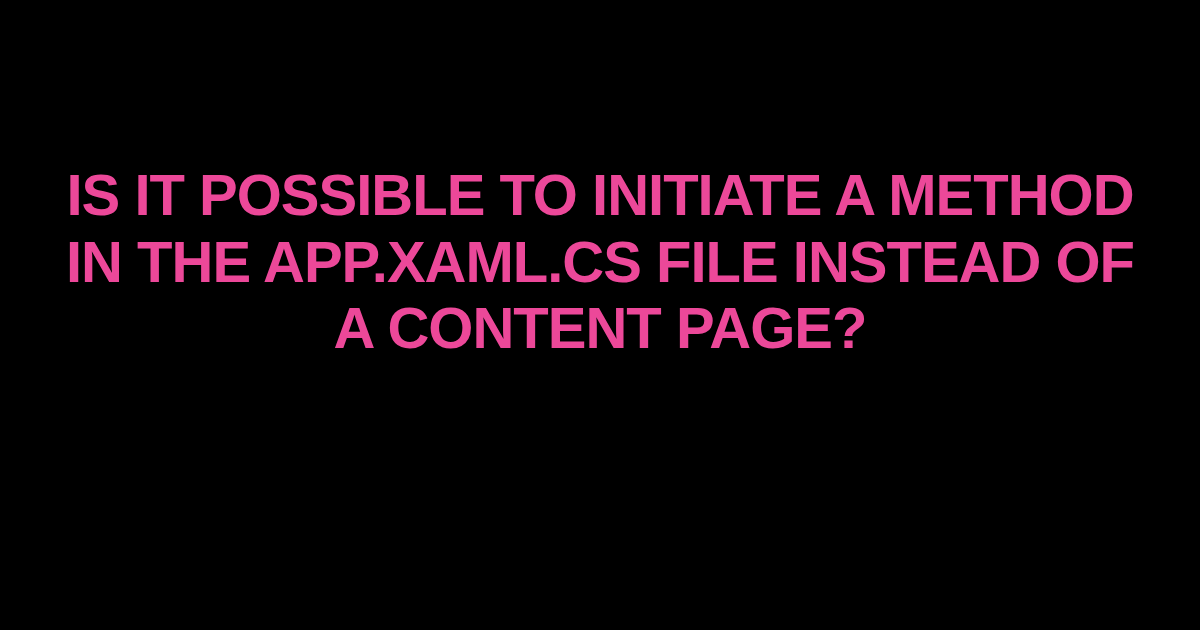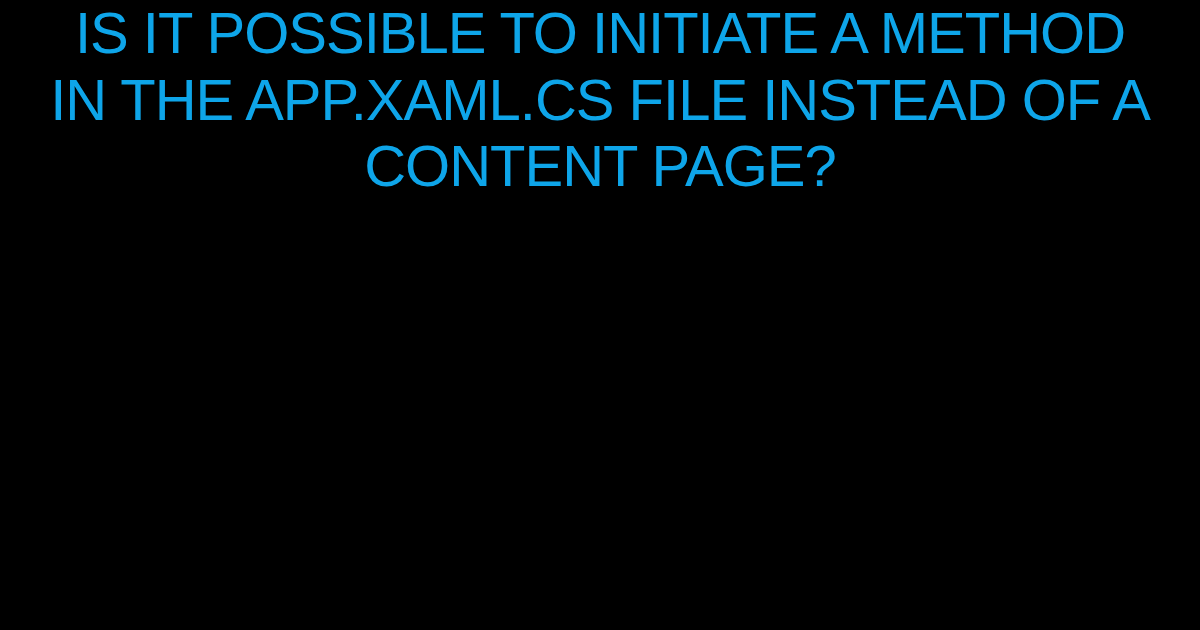--- a/index.html
+++ b/index.html
@@ -10,28 +10,29 @@
     body {
       width: 1200px;
       height: 630px;
       background-color: #000000;
       display: flex;
       align-items: flex-start;
       justify-content: center;
       overflow: hidden;
     }
     .headline {
-      color: #0ea5e9;
+      color: #ec4899;
       font-family: 'Arial Black', 'Helvetica Neue', Impact, sans-serif;
-      font-weight: 400;
+      font-weight: 700;
       font-size: 58px;
       text-transform: uppercase;
       text-align: center;
       line-height: 1.15;
       letter-spacing: -1px;
       max-width: 1100px;
+      margin-top: 162px;
       font-stretch: condensed;
     }
   </style>
 </head>
 <body>
 
 <div class="headline">IS IT POSSIBLE TO INITIATE A METHOD IN THE APP.XAML.CS FILE INSTEAD OF A CONTENT PAGE?</div>
 
 </body></html>

